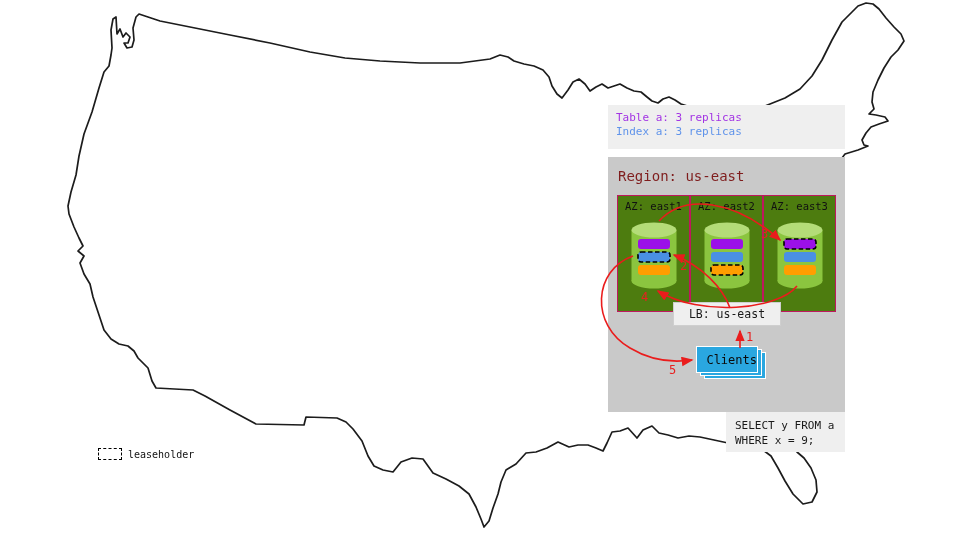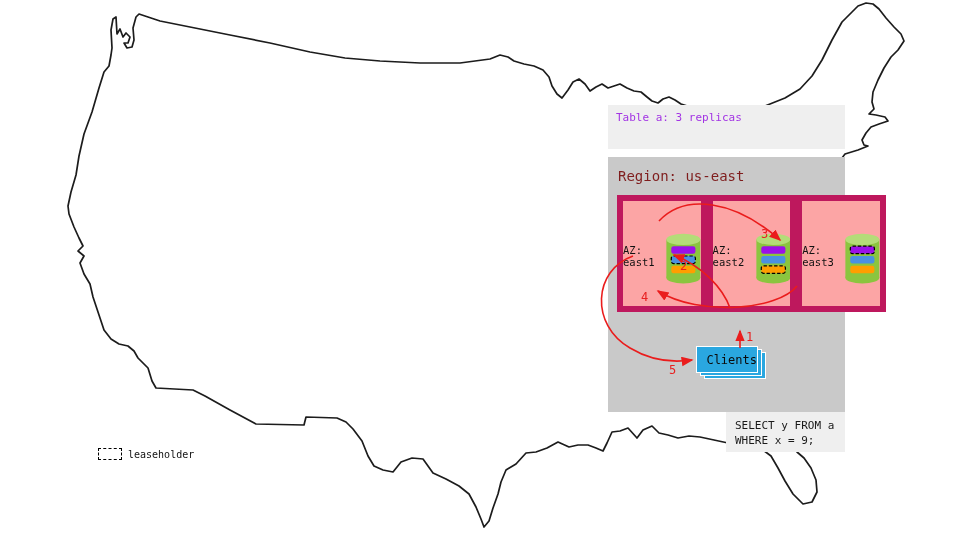--- a/index.html
+++ b/index.html
@@ -13,22 +13,22 @@
   #legend-panel{left:608px;top:105px;width:237px;height:44px;background:#efefef;z-index:2;
                 padding:6px 0 0 8px;box-sizing:border-box;font-size:11px;line-height:13.5px;}
   .lg-purple{color:#a233e4;}
   .lg-blue{color:#5f93ea;}
   .lg-orange{color:#f7a126;}
   
   #region-panel{left:608px;top:157px;width:237px;height:255px;background:#c9c9c9;z-index:1;}
   #region-title{left:618px;top:168px;font-size:14px;z-index:3;color:#7f1d1d;}
   
   #az-strip{left:617px;top:195px;width:219px;height:117px;display:flex;z-index:3;}
-  .az-cell{flex:1 1 0;background:#fca5a5;border:6px solid #be185d;box-sizing:border-box;
-           display:flex;flex-direction:row;align-items:center;}
+  .az-cell{flex:1 1 0;background:#4d7c0f;border:1px solid #be185d;box-sizing:border-box;
+           display:flex;flex-direction:column;align-items:center;}
   .az-label{font-size:10.5px;margin-top:4px;color:#111;}
   .cyl{margin-top:10px;}
   .lease{stroke:#000;stroke-width:1.6;stroke-dasharray:4.5 2.5;}
   
   #lb-box{left:673px;top:302px;width:108px;height:24px;background:#efefef;border:1px solid #cfcfcf;
           box-sizing:border-box;z-index:4;display:flex;align-items:center;justify-content:center;
           font-size:11.5px;}
   
   .client-layer{position:absolute;width:60px;height:25px;background:#2aa7e0;outline:1px solid #fff;}
   #client-l3{left:705px;top:353px;z-index:5;}
@@ -53,20 +53,21 @@
 <div id="stage">
 
   <svg id="map-svg" width="960" height="540" viewBox="0 0 960 540">
     <path d="M112,48 L111,30 113,19 116,17 117,34 120,29 123,37 126,33 130,37 128,43 124,43 127,48 132,47 134,40 133,28 136,17 139,14 160,21 190,27 230,35 270,43 310,52 345,58 380,61 420,63 460,63 490,59 500,55 508,57 514,61 524,64 534,66 543,70 549,77 552,86 557,94 562,98 568,90 573,82 579,79 585,84 590,91 596,87 602,84 608,88 614,86 620,84 627,88 634,91 641,92 647,97 652,101 658,103 663,99 669,97 675,100 681,104 700,110 722,113 745,111 765,106 785,98 800,89 812,76 822,60 832,40 842,22 852,12 858,6 866,3 873,4 879,9 886,18 894,27 901,34 904,41 898,50 891,57 884,68 878,80 873,92 872,102 874,109 869,114 876,115 885,117 888,121 879,124 871,127 866,133 862,140 864,145 868,146 858,150 845,154 842,158 838,172 833,186 836,200 830,214 833,228 826,242 829,256 822,270 825,284 817,298 820,312 812,328 815,342 807,358 810,372 802,388 805,402 797,416 800,430 794,444 797,452 804,458 811,468 816,480 817,492 812,502 803,504 793,494 785,481 778,468 771,456 763,450 752,447 740,445 728,443 714,440 700,437 689,436 678,438 668,435 659,433 652,426 643,430 637,438 628,428 620,431 612,432 607,443 603,451 596,448 588,445 578,445 569,447 558,442 547,448 536,452 526,453 516,464 506,470 501,482 498,494 493,508 489,521 484,527 481,519 476,507 469,494 459,486 446,479 433,473 423,459 412,458 401,462 393,472 383,470 374,466 368,456 362,441 353,429 346,422 337,418 306,417 304,425 256,424 230,410 205,396 193,390 156,388 152,381 148,368 138,358 134,351 128,346 119,344 111,339 104,330 99,315 93,297 90,284 84,274 80,263 84,256 78,251 83,246 79,238 74,227 69,214 68,206 71,192 76,175 79,156 84,134 92,112 99,88 104,72 109,66 111,55 Z" fill="none" stroke="#1c1c1c" stroke-width="1.7" stroke-linejoin="round" stroke-linecap="round"></path>
   </svg>
 
   <div id="region-panel" class="abs"></div>
 
   <div id="legend-panel" class="abs">
     <div class="lg-purple">Table a: 3 replicas</div>
+    <div class="lg-blue">Index a: 3 replicas</div>
   </div>
 
   <div id="region-title" class="abs">Region: us-east</div>
 
   <div id="az-strip" class="abs">
 
     <div class="az-cell">
       <div class="az-label">AZ: east1</div>
       <svg class="cyl" width="46" height="68" viewBox="0 0 46 68">
         <rect x="0.5" y="8" width="45" height="51" fill="#8bc53f"></rect>
@@ -96,20 +97,23 @@
         <rect x="0.5" y="8" width="45" height="51" fill="#8bc53f"></rect>
         <ellipse cx="23" cy="59" rx="22.5" ry="7.5" fill="#8bc53f"></ellipse>
         <ellipse cx="23" cy="8" rx="22.5" ry="7.5" fill="#b4dc78"></ellipse>
         <rect class="lease" x="7" y="17" width="32" height="10" rx="3" fill="#9b10e8"></rect>
         <rect x="7" y="30" width="32" height="10" rx="3" fill="#4a90e2"></rect>
         <rect x="7" y="43" width="32" height="10" rx="3" fill="#ff9e00"></rect>
       </svg>
     </div>
   </div>
 
+  <div id="lb-box" class="abs">
+    <span>LB: us-east</span>
+  </div>
 
   <div id="client-l3" class="client-layer"></div>
   <div id="client-l2" class="client-layer"></div>
   <div id="client-main" class="client-layer">
     <span>Clients</span>
   </div>
 
   <div id="sql-panel" class="abs">
     <div>SELECT y FROM a</div>
     <div>WHERE x = 9;</div>

